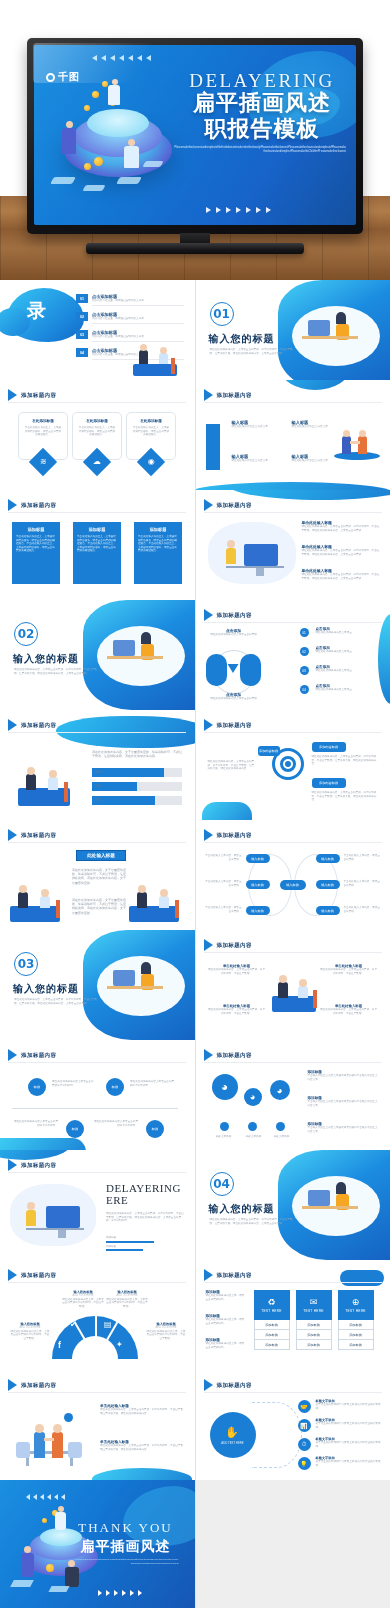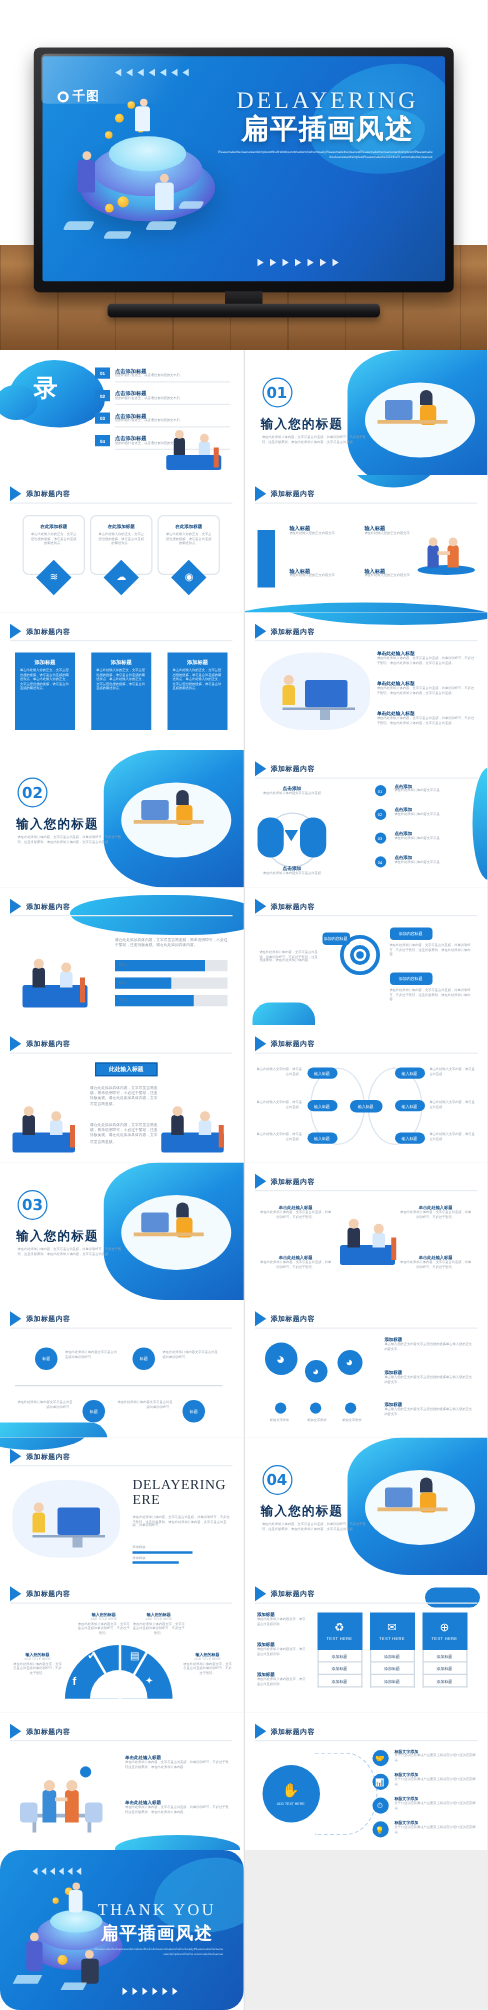--- a/index.html
+++ b/index.html
@@ -161,21 +161,21 @@
 
   
   .arc { position:absolute; left:52px; top:56px; width:86px; height:43px;
       border-radius:43px 43px 0 0; background:#1a7fd4; }
   .arc-hole { position:absolute; left:72px; top:76px; width:46px; height:23px; background:#fff;
       border-radius:23px 23px 0 0; }
   .arc-sp { position:absolute; background:#ffffff; width:1.5px; transform-origin:bottom center; }
 
   
   .ty { position:absolute; inset:0; background:linear-gradient(125deg,#1b8fe0 0%,#1378d4 40%,#1656b4 100%);
-      overflow:hidden;border-radius:16px; }
+      overflow:hidden; }
   .ty-en { position:absolute; right:14px; top:40px; width:110px; text-align:center; color:#eaf6ff;
       font-family:"Liberation Serif","DejaVu Serif",serif; font-size:13px; letter-spacing:2px; }
   .ty-cn { position:absolute; right:14px; top:58px; width:110px; text-align:center; color:#fff;
       font-size:14px; font-weight:bold; letter-spacing:1px; }
   .ty-sub { position:absolute; right:16px; top:78px; width:104px; color:#bcdcf7; font-size:2.4px;
       line-height:4px; text-align:right; word-break:break-all; }
   .ty-ar-t { position:absolute; left:26px; top:14px; display:flex; gap:3px; }
   .ty-ar-t i { width:0;height:0;border-top:3px solid transparent;border-bottom:3px solid transparent;
       border-right:4px solid #cfe9ff; }
   .ty-ar-b { position:absolute; left:98px; bottom:12px; display:flex; gap:4px; }
@@ -227,20 +227,21 @@
         <div class="p-body" style="left:84px;top:73px;width:15px;height:22px;background:#dff0ff"></div>
         <div class="plate" style="left:12px;top:104px;width:22px;height:7px"></div>
         <div class="plate" style="left:44px;top:112px;width:20px;height:6px"></div>
         <div class="plate" style="left:78px;top:104px;width:22px;height:7px"></div>
         <div class="plate" style="left:104px;top:88px;width:18px;height:6px"></div>
       </div>
 
       <div class="hero-title">
         <div class="ht-en">DELAYERING</div>
         <div class="ht-cn">扁平插画风述</div>
+        <div class="ht-cn">职报告模板</div>
         <div class="ht-sub">PleasemakethecleanestandsimplestofthefirstitdoesnotmatterwhetheritwaslyPleasemakethecleanestPleasemakethecleanestandsimplestofPleasemakethecleanestandsimplestPleasemaketheClickthePl wwwmakethecleanest</div>
       </div>
 
       <div class="arrows-bot">
         <i></i>
           <i></i>
           <i></i>
           <i></i>
           <i></i>
           <i></i>

